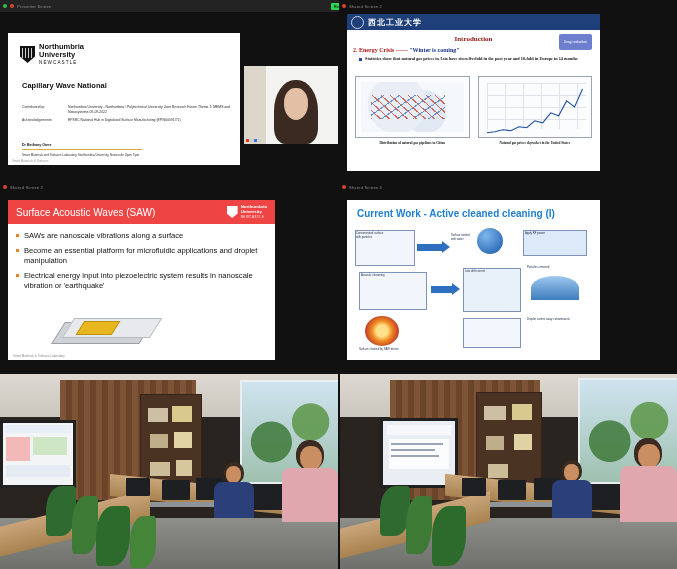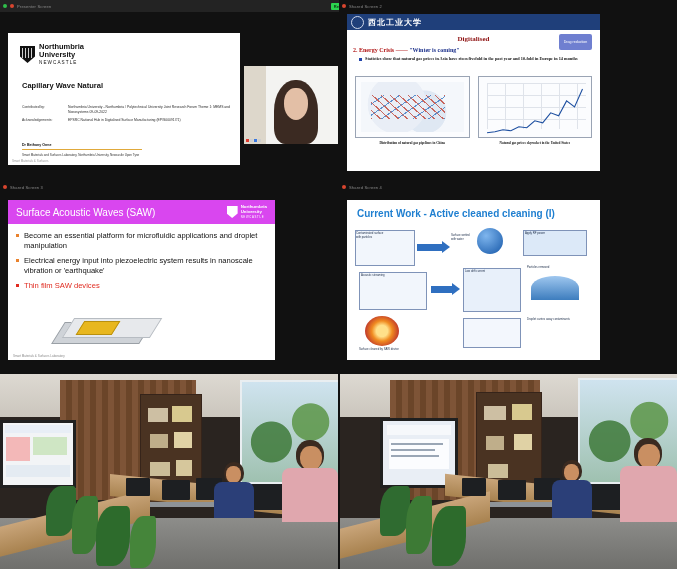--- a/index.html
+++ b/index.html
@@ -62,21 +62,21 @@
      background:repeating-linear-gradient(42deg,#c0392b 0 1px,transparent 1px 6px),
                 repeating-linear-gradient(-35deg,#2d6fbf 0 1px,transparent 1px 9px);opacity:.75;}
   .s2-plotgrid{position:absolute;inset:6px 5px 8px 8px;
      background-image:linear-gradient(#dfe3ea 1px,transparent 1px),linear-gradient(90deg,#dfe3ea 1px,transparent 1px);
      background-size:100% 12px,18px 100%;}
   .s2-line{position:absolute;inset:6px 5px 8px 8px;}
   .s2-cap{text-align:center;font-size:3.4px;color:#111;margin-top:3px;font-weight:bold;font-family:"Liberation Serif",serif;}
 
   
   #slide3{left:8px;top:200px;width:267px;height:160px;}
-  .s3-head{height:24px;background:#d946ef;display:flex;align-items:center;justify-content:space-between;padding:0 8px;}
+  .s3-head{height:24px;background:#ef4444;display:flex;align-items:center;justify-content:space-between;padding:0 8px;}
   .s3-head h2{margin:0;font-size:10px;color:#fff;font-weight:normal;}
   .s3-nu{display:flex;align-items:center;gap:3px;}
   .s3-shield{width:11px;height:12px;background:#fff;clip-path:polygon(0 0,100% 0,100% 62%,50% 100%,0 62%);}
   .s3-nuw div:nth-child(1),.s3-nuw div:nth-child(2){font-size:4.4px;font-weight:bold;color:#fff;line-height:4.8px;}
   .s3-nuw div:nth-child(3){font-size:2.8px;color:#fff;letter-spacing:.7px;}
   .s3-list{padding:7px 8px 0 8px;}
   .s3-li{display:flex;gap:5px;margin-bottom:5px;}
   .s3-bul{width:3px;height:3px;background:#e9822d;margin-top:3px;flex:0 0 3px;}
   .s3-li p{margin:0;font-size:7.6px;color:#111;line-height:10px;}
   .s3-li.red p{color:#e02b20;}
@@ -162,21 +162,21 @@
   <div class="pane" style="left:0;top:12px;width:338px;height:168px;background:#111;">
     <div class="slide" id="slide1" style="left:8px;top:21px;">
       <div class="nu-logo">
         <div class="nu-shield"></div>
         <div class="nu-words">
           <div>Northumbria</div>
           <div>University</div>
           <div>NEWCASTLE</div>
         </div>
       </div>
-      <div class="s1-title">Capillary Wave Natural</div>
+      <div class="s1-title">Capillary Wave National</div>
       <div class="s1-meta">
         <div class="s1-row">
           <div class="s1-k">Contributed by:</div>
           <div class="s1-v">Northumbria University - Northumbria / Polytechnical University Joint Research Forum Theme 1: MEMS and Nanosystems  09-09-2022</div>
         </div>
         <div class="s1-row">
           <div class="s1-k">Acknowledgements:</div>
           <div class="s1-v">EPSRC National Hub in Digitalised Surface Manufacturing (EP/S000917/1)</div>
         </div>
       </div>
@@ -197,21 +197,21 @@
       </div>
     </div>
   </div>
 
   <div class="pane" style="left:339px;top:0;width:338px;height:180px;background:#111;">
     <div class="slide" id="slide2" style="left:8px;top:14px;">
       <div class="s2-head">
         <div class="s2-seal"></div>
         <div class="s2-cn">西北工业大学</div>
       </div>
-      <div class="s2-title">Digitalised</div>
+      <div class="s2-title">Introduction</div>
       <div class="s2-chip">Drag reduction</div>
       <div class="s2-h2">
         <span style="color:#b01515">2. Energy Crisis —— </span><span>"Winter is coming"</span>
       </div>
       <div class="s2-bullet">
         <div class="s2-sq"></div>
         <div class="s2-btxt">Statistics show that natural gas prices in Asia have risen fivefold in the past year and 10-fold in Europe in 14 months</div>
       </div>
       <div class="s2-figs">
         <div class="s2-fig">
@@ -251,29 +251,29 @@
           <div class="s3-nuw">
             <div>Northumbria</div>
             <div>University</div>
             <div>NEWCASTLE</div>
           </div>
         </div>
       </div>
       <div class="s3-list">
         <div class="s3-li">
           <div class="s3-bul"></div>
+          <p>SAWs are nanoscale vibrations along a surface</p>
+        </div>
+        <div class="s3-li">
+          <div class="s3-bul"></div>
           <p>Become an essential platform for microfluidic applications and droplet manipulation</p>
         </div>
         <div class="s3-li">
           <div class="s3-bul"></div>
           <p>Electrical energy input into piezoelectric system results in nanoscale vibration or 'earthquake'</p>
-        </div>
-        <div class="s3-li red">
-          <div class="s3-bul"></div>
-          <p>Thin film SAW devices</p>
         </div>
       </div>
       <div class="s3-dev">
         <div class="s3-slab"></div>
         <div class="s3-slab2"></div>
         <div class="s3-gold"></div>
       </div>
       <div class="s3-foot">Smart Materials &amp; Surfaces Laboratory</div>
     </div>
 

